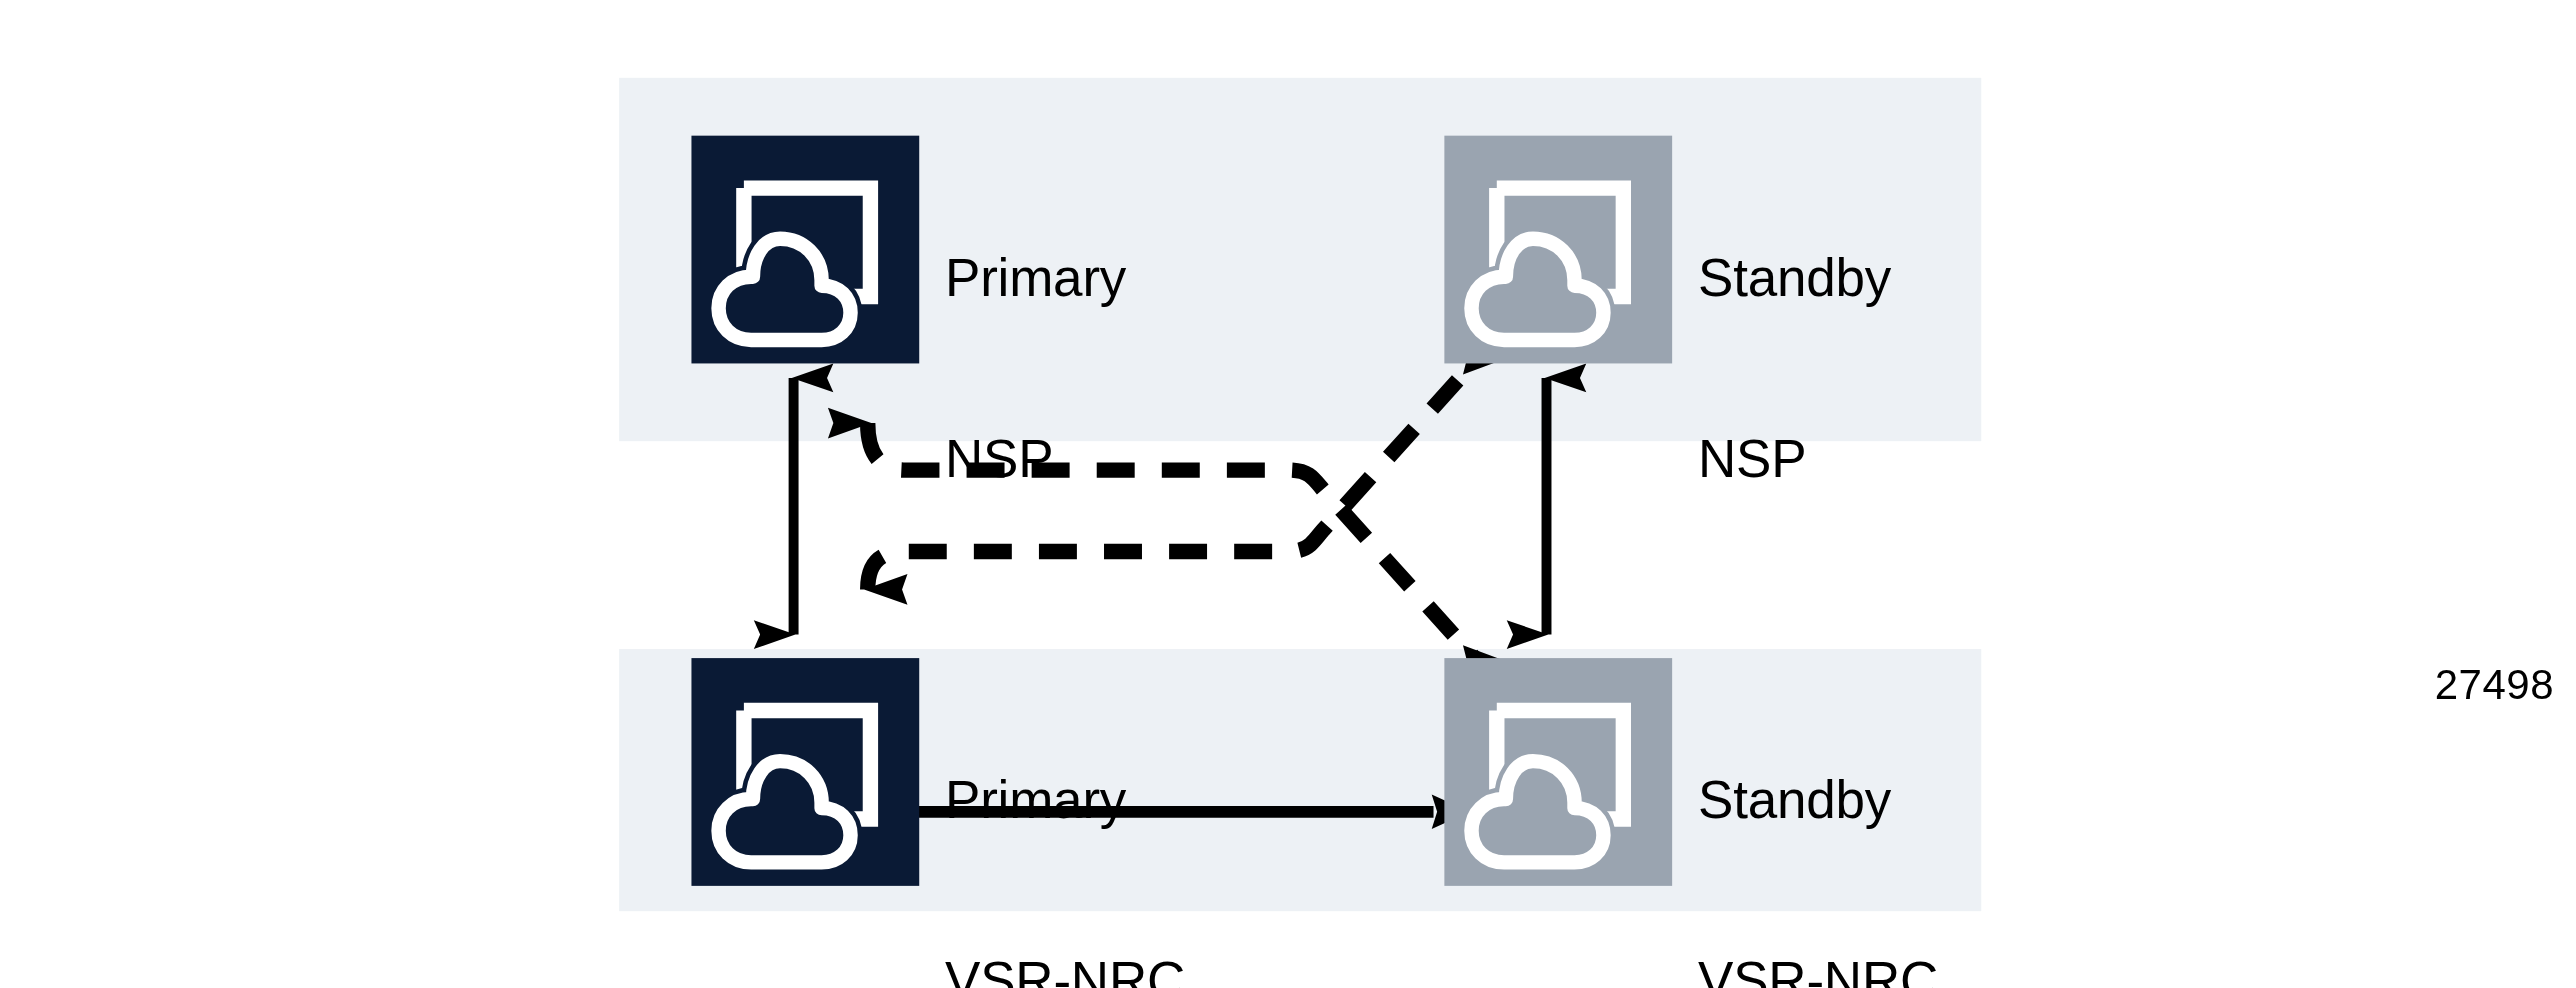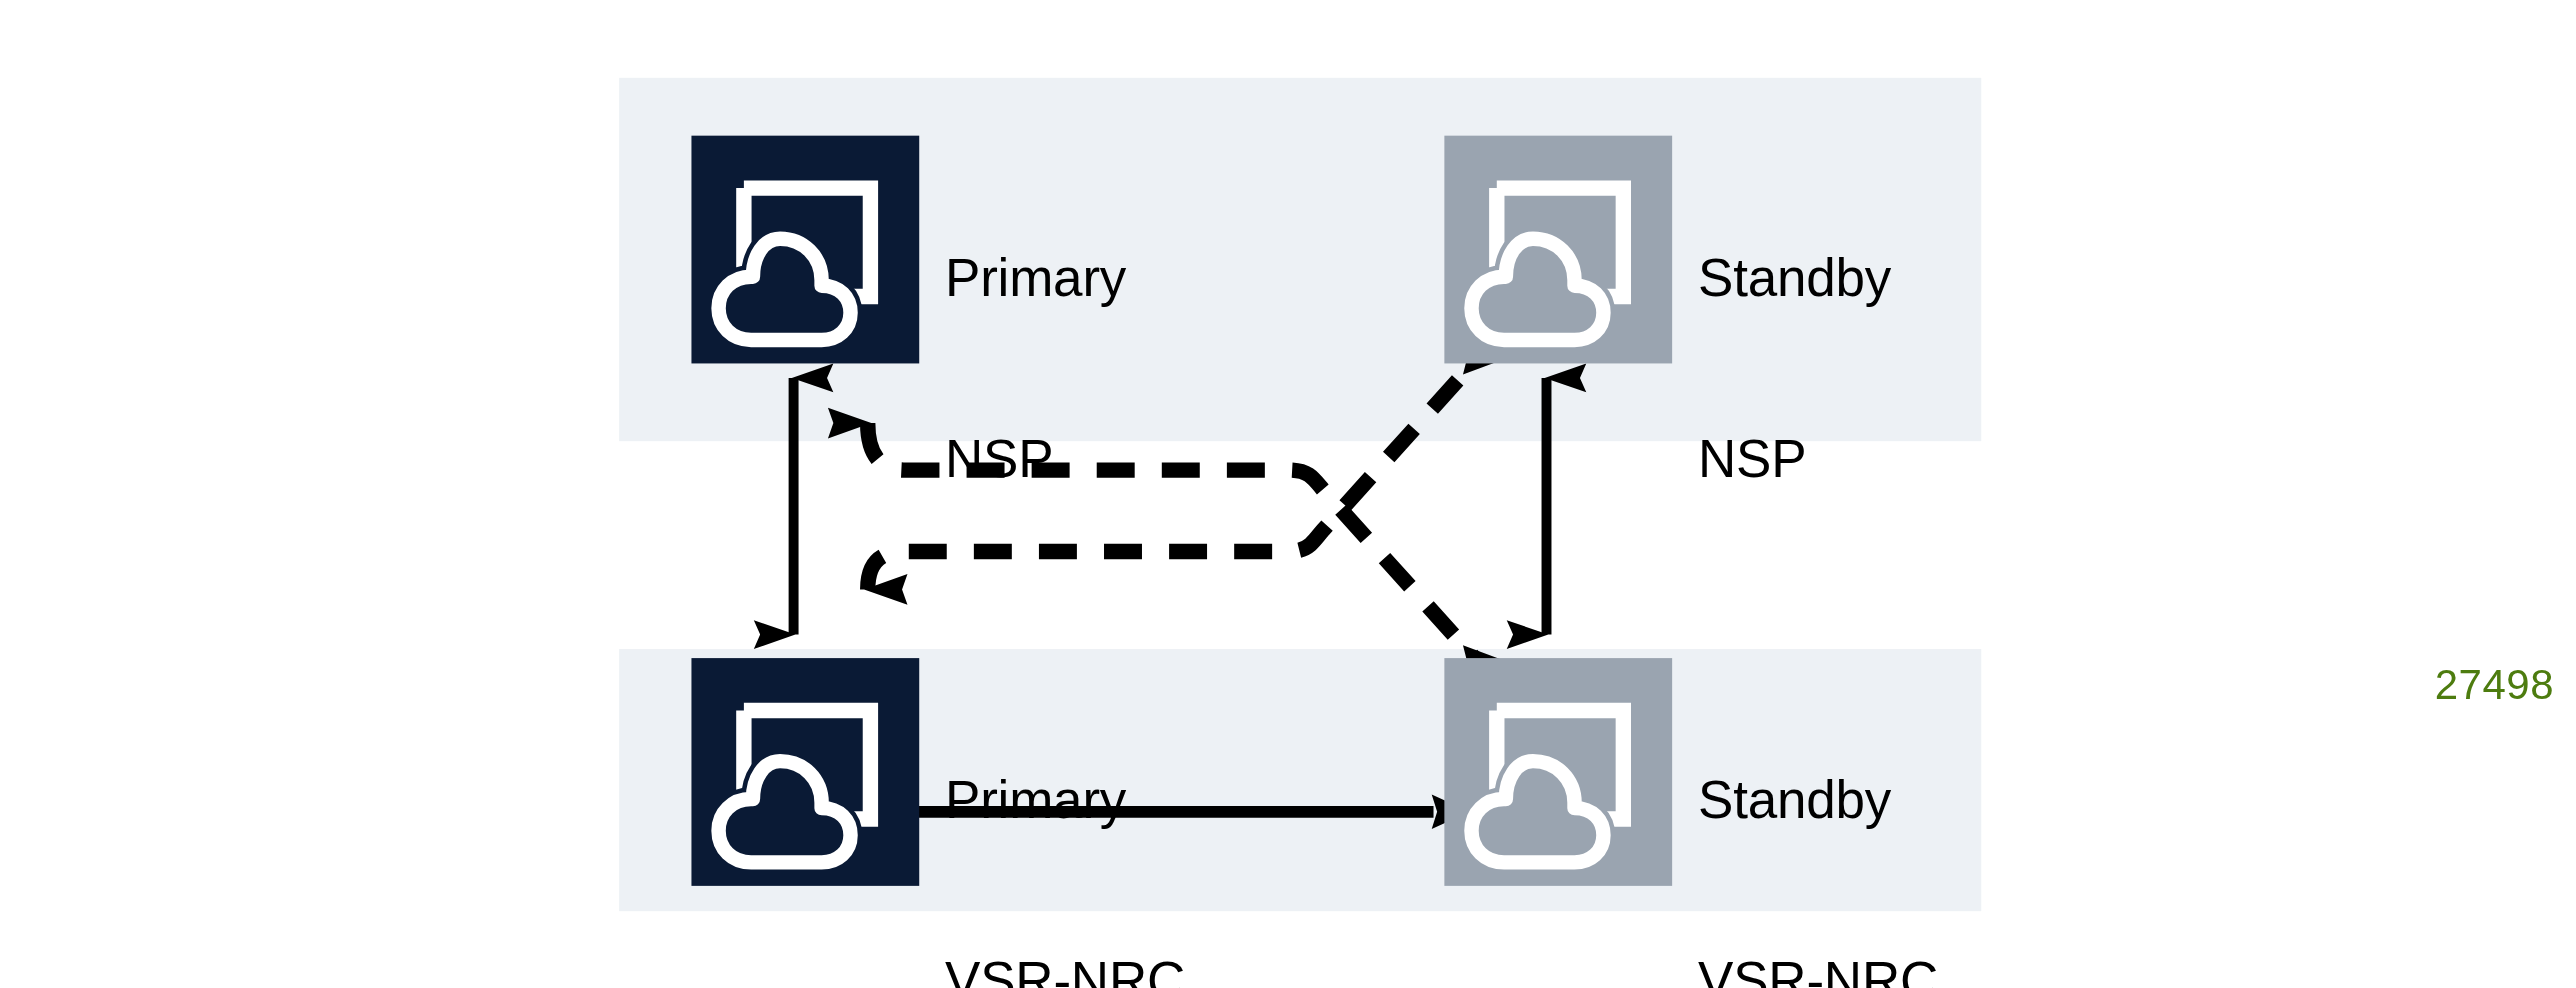--- a/index.html
+++ b/index.html
@@ -41,21 +41,21 @@
     white-space: pre;
     letter-spacing: -0.2px;
   }
 
   .fig-number {
     position: absolute;
     right: 22px;
     bottom: 12.7px;
     font-family: "Liberation Sans", sans-serif;
     font-size: 42px;
-    color: #4d7c0f;
+    color: #000000;
     letter-spacing: 0.5px;
   }
 </style>
 </head>
 <body>
 
 <div id="figure">
 
   <svg class="diagram" viewBox="0 0 2850 1094">
     <defs>

